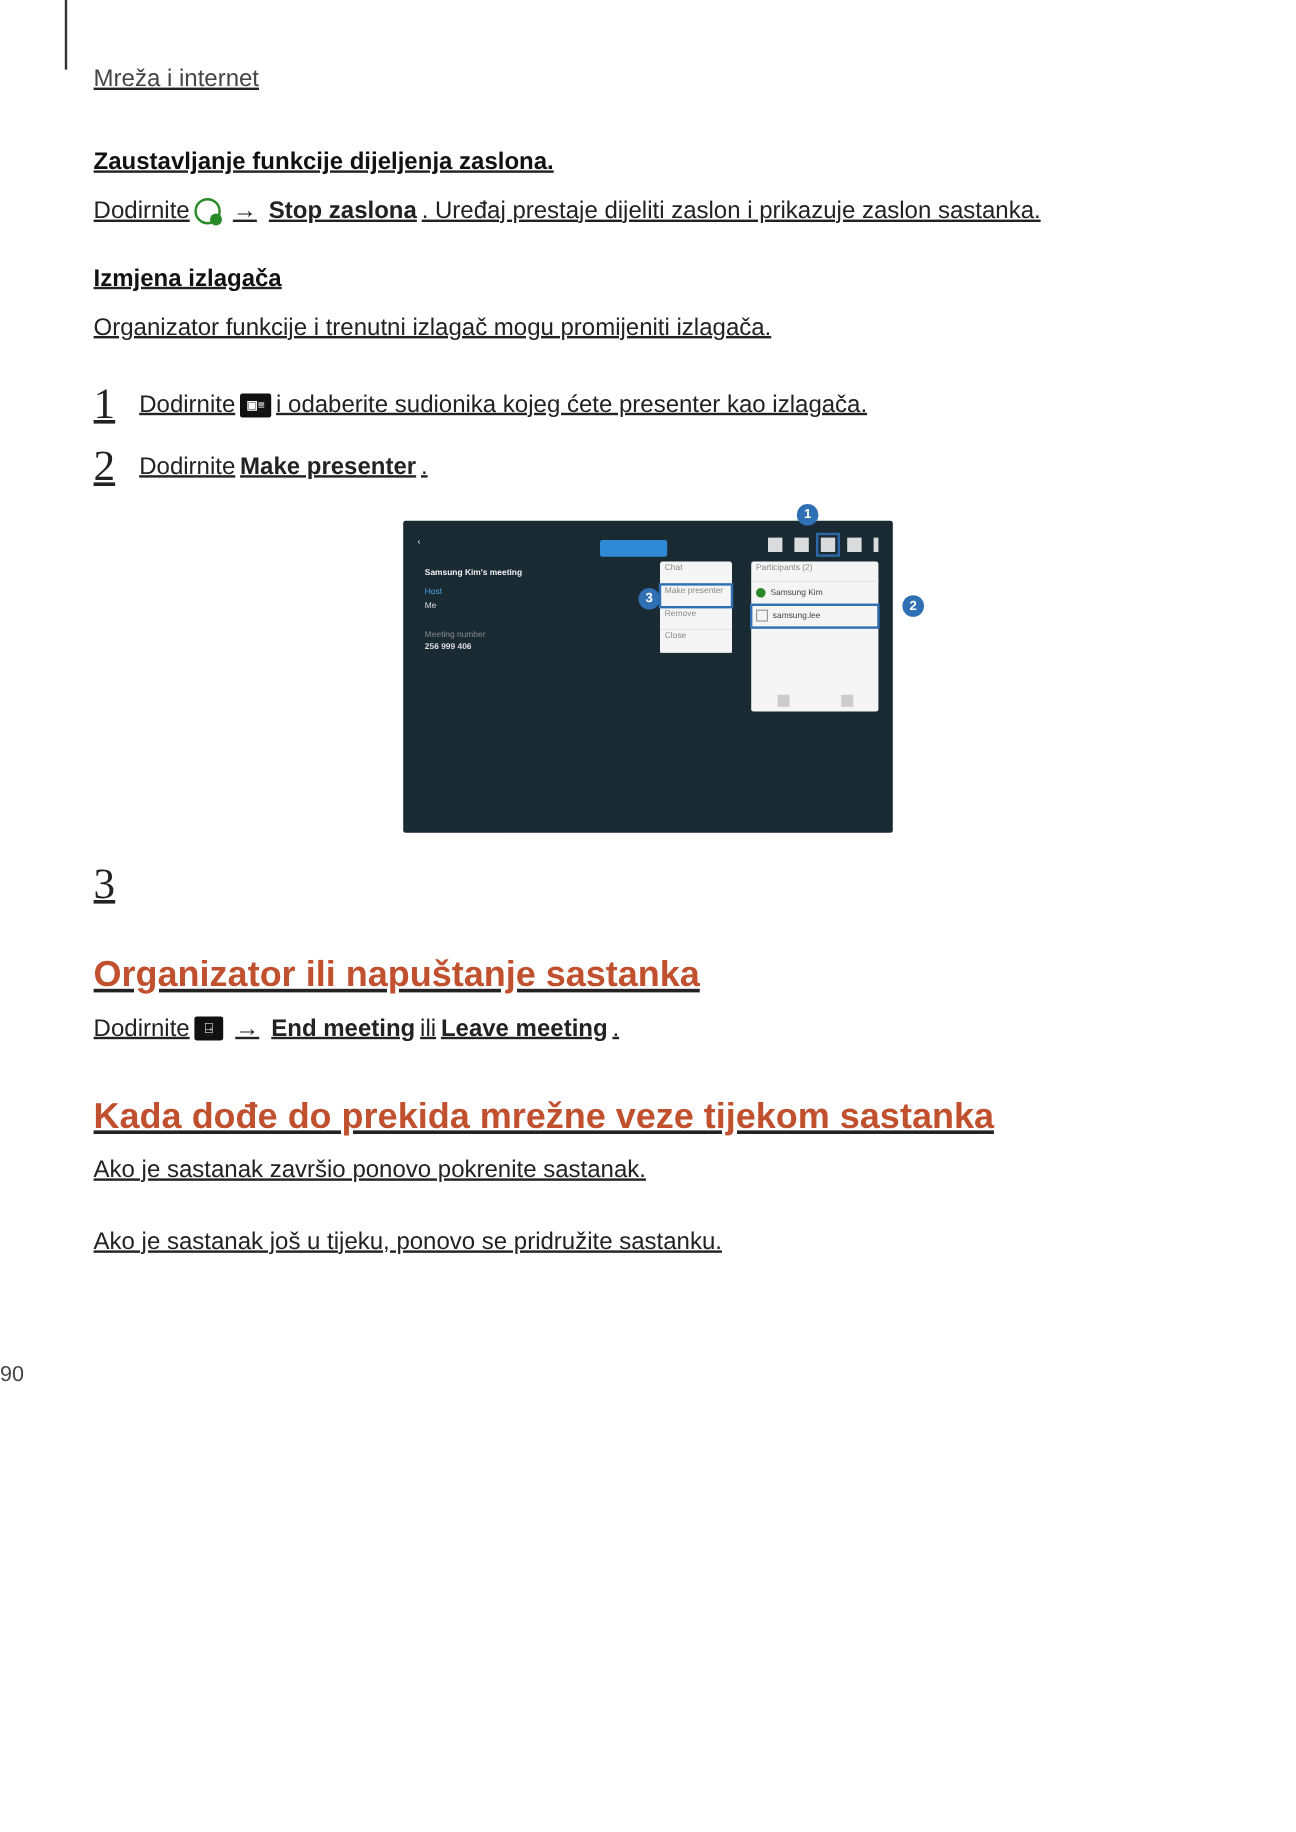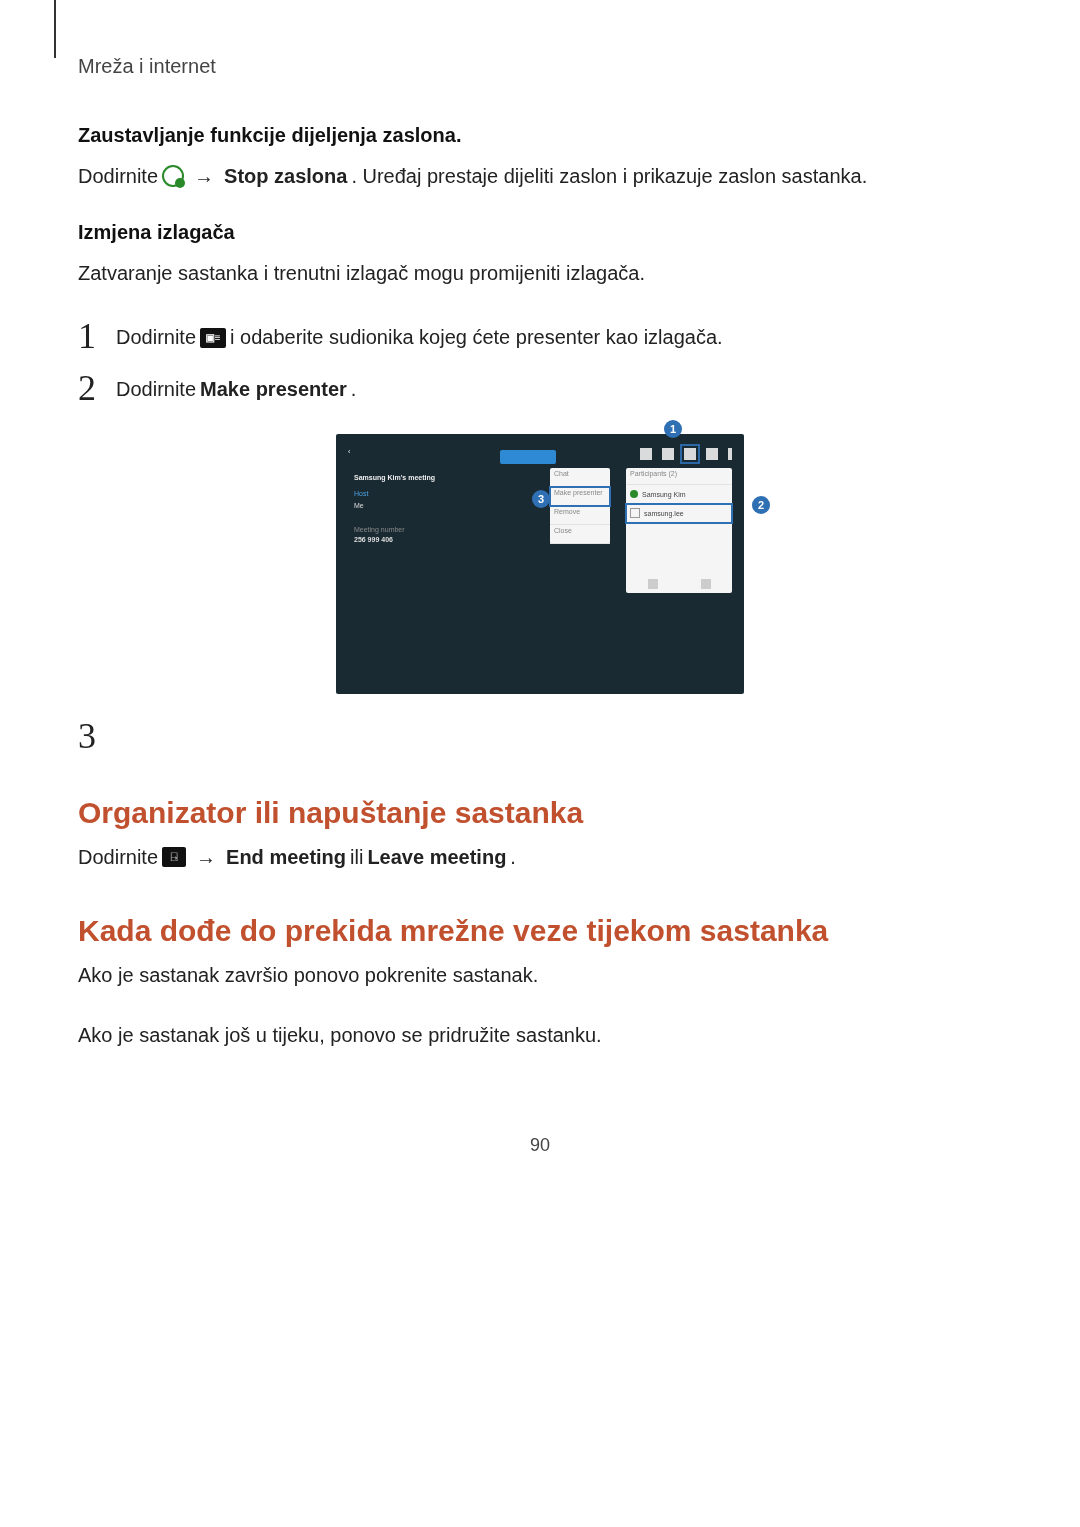--- a/index.html
+++ b/index.html
@@ -8,20 +8,21 @@
     font-family: -apple-system, BlinkMacSystemFont, "Segoe UI", Arial, sans-serif;
     background: #fff;
     color: #222;
   }
   .page {
     width: 1080px;
     height: 1184px;
     position: relative;
     box-sizing: border-box;
     padding: 55px 78px 40px 78px;
+    text-decoration: underline;
   }
   .left-rule {
     position: absolute;
     left: 54px;
     top: 0;
     width: 2px;
     height: 58px;
     background: #333;
   }
   .breadcrumb {
@@ -185,21 +186,21 @@
   .callout.c3{ top:56px; left:196px; }
   .section-title {
     font-size: 30px;
     font-weight: 600;
     color: #c1502e;
     margin: 42px 0 12px 0;
   }
   .page-num {
     position:absolute;
     bottom:28px; left:0; right:0;
-    text-align:center;
+    text-align:left;
     font-size:18px;
     color:#444;
   }
 </style>
 </head>
 <body>
 
 <div class="page">
   <div class="left-rule"></div>
 
@@ -208,21 +209,21 @@
   <div class="sub-heading">Zaustavljanje funkcije dijeljenja zaslona.</div>
   <div class="body-text inline-row">
     <span>Dodirnite </span>
     <span class="icon-green-dot"></span>
     <span class="arrow">→</span>
     <span class="bold">Stop zaslona</span>
     <span>. Uređaj prestaje dijeliti zaslon i prikazuje zaslon sastanka.</span>
   </div>
 
   <div class="sub-heading">Izmjena izlagača</div>
-  <div class="body-text">Zatvaranje sastanka i trenutni izlagač mogu promijeniti izlagača.</div>
+  <div class="body-text">Organizator funkcije i trenutni izlagač mogu promijeniti izlagača.</div>
 
   <div class="num-step">
     <div class="num">1</div>
     <div class="step-body">
       <span>Dodirnite </span>
       <span class="icon-contacts"></span>
       <span> i odaberite sudionika kojeg ćete presenter kao izlagača.</span>
     </div>
   </div>
 

